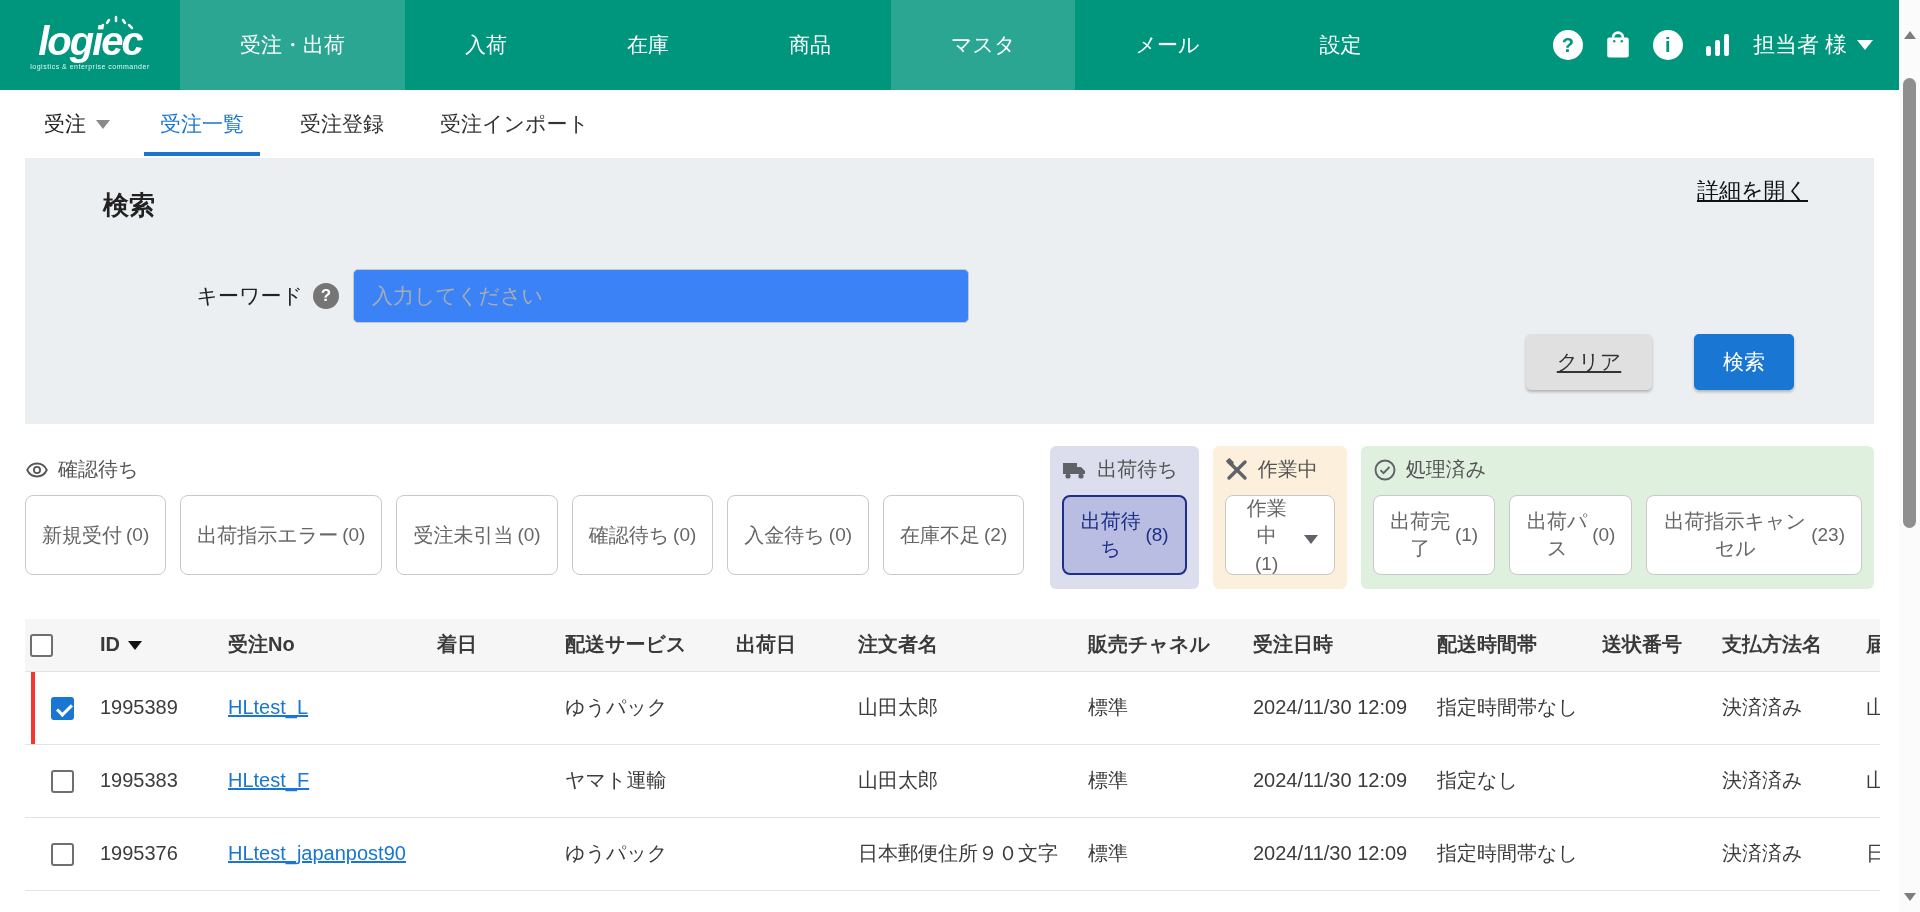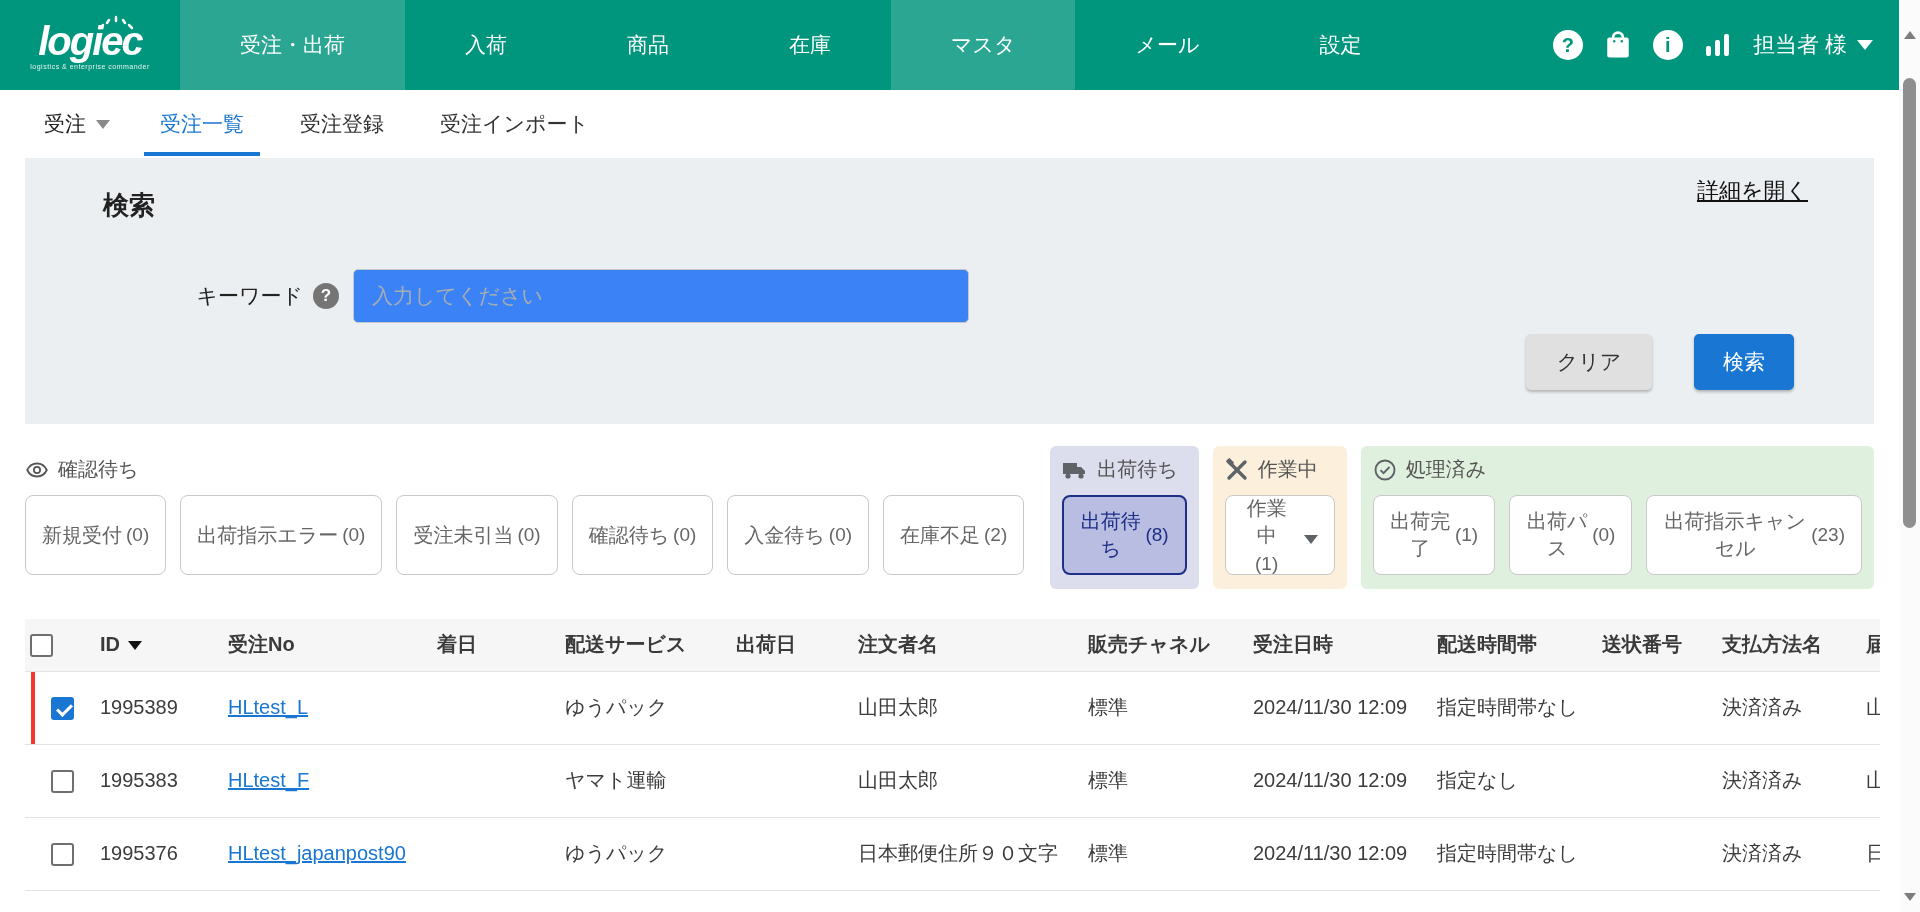--- a/index.html
+++ b/index.html
@@ -46,21 +46,21 @@
   .detail-link { position:absolute; top:18px; right:66px; font-size:22px; color:#111; text-decoration:underline; cursor:pointer; }
   .keyword-row { display:flex; align-items:center; margin-top:46px; }
   .keyword-label { width:200px; text-align:right; font-size:21px; color:#222; }
   .help-badge { width:26px; height:26px; border-radius:50%; background:#757575; color:#fff; font-size:17px; font-weight:bold;
     display:flex; align-items:center; justify-content:center; margin:0 14px 0 10px; cursor:pointer; }
   .keyword-input { width:616px; height:54px; border:1px solid #c3c8cb; border-radius:5px; padding:0 18px;
     font-size:21px; color:#333; background:#3b82f6; font-family:inherit; }
   .keyword-input::placeholder { color:#a8adb0; }
   .search-actions { position:absolute; right:80px; bottom:34px; display:flex; gap:42px; }
   .btn-clear { width:126px; height:56px; background:#e0e0e0; border:none; border-radius:5px; font-size:21px; color:#333;
-    box-shadow:0 2px 3px rgba(0,0,0,0.25); cursor:pointer; font-family:inherit; }
+    box-shadow:0 2px 3px rgba(0,0,0,0.25); cursor:pointer; font-family:inherit;text-decoration:underline; }
   .btn-search { width:100px; height:56px; background:#1976d2; border:none; border-radius:5px; font-size:21px; color:#fff;
     box-shadow:0 2px 3px rgba(0,0,0,0.25); cursor:pointer; font-family:inherit; }
 
   
   .status-bar { margin:22px 25px 0 25px; display:flex; gap:14px; align-items:flex-start; }
   .sgroup { border-radius:6px; padding:10px 12px 14px 12px; }
   .sgroup.plain { padding-left:0; flex:0 0 auto; }
   .sgroup.indigo { background:#dcdeee; }
   .sgroup.orange { background:#fcf0dc; }
   .sgroup.green  { background:#dff0de; }
@@ -112,24 +112,24 @@
       <span class="logo-tagline">logistics &amp; enterprise commander</span>
     </div>
     <nav class="nav-items">
       <div class="nav-item active">
           <span>受注・出荷</span>
         </div>
       <div class="nav-item">
           <span>入荷</span>
         </div>
       <div class="nav-item">
+          <span>在庫</span>
+        </div>
+      <div class="nav-item">
           <span>商品</span>
-        </div>
-      <div class="nav-item">
-          <span>在庫</span>
         </div>
       <div class="nav-item active">
           <span>マスタ</span>
         </div>
       <div class="nav-item">
           <span>メール</span>
         </div>
       <div class="nav-item">
           <span>設定</span>
         </div>

